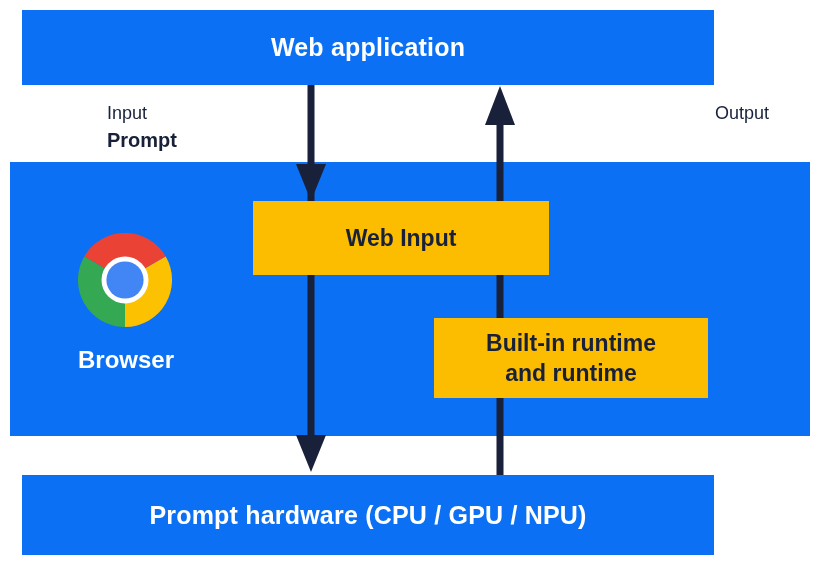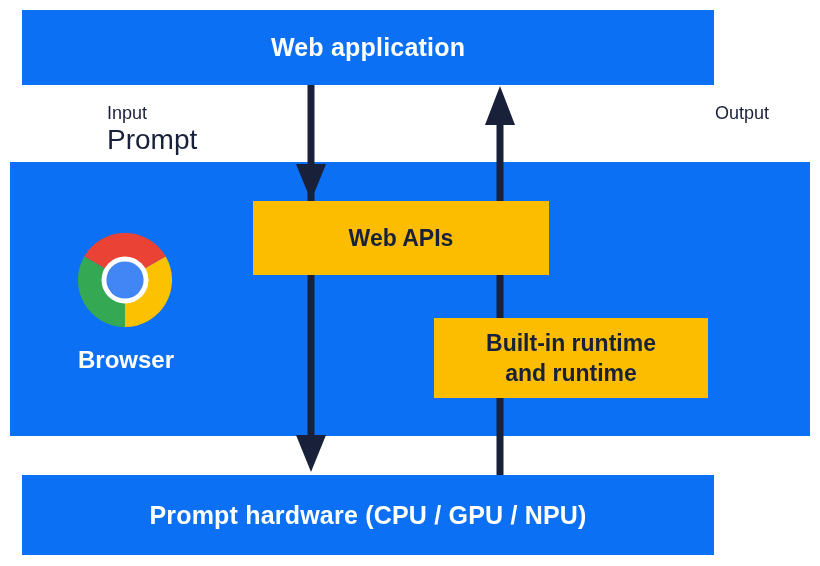--- a/index.html
+++ b/index.html
@@ -24,21 +24,21 @@
   .bar-top { top: 10px; height: 75px; }
   .bar-bottom { top: 475px; height: 80px; }
   .bar-label {
     color: var(--text-on-blue, #ffffff);
     font-size: 25px;
     font-weight: 700;
     letter-spacing: 0.2px;
   }
   .gap-label { position: absolute; top: 101px; color: var(--ink-navy, #182139); }
   .gap-label .caption { font-size: 18px; font-weight: 400; line-height: 25px; }
-  .gap-label .value   { font-size: 28px; font-weight: 400; line-height: 28px; }
+  .gap-label .value   { font-size: 20px; font-weight: 700; line-height: 28px; }
   .gap-label-input  { left: 107px; text-align: left; }
   .gap-label-output { right: 51px; text-align: right; }
 
   .browser-panel {
     position: absolute;
     left: 10px;
     top: 162px;
     width: 800px;
     height: 274px;
     background: var(--primary-blue, #0b70f3);
@@ -123,21 +123,21 @@
         <path d="M48,48 L89.6,24 A48,48 0 0 0 6.4,24 Z" fill="var(--chrome-red, #ea4335)"></path>
         <path d="M48,48 L6.4,24 A48,48 0 0 0 48,96 Z" fill="var(--chrome-green, #34a853)"></path>
         <path d="M48,48 L48,96 A48,48 0 0 0 89.6,24 Z" fill="var(--chrome-yellow, #fcc201)"></path>
         <circle cx="48" cy="48" r="24" fill="var(--chrome-ring, #ffffff)"></circle>
         <circle cx="48" cy="48" r="19" fill="var(--chrome-blue, #4285f4)"></circle>
       </svg>
     </div>
     <div class="browser-label">Browser</div>
 
     <div class="yellow-box box-web-apis">
-      <span>Web APIs</span>
+      <span>Web Input</span>
     </div>
 
     <div class="yellow-box box-built-in">
       <span>Built-in runtime</span>
       <span>and runtime</span>
     </div>
   </div>
 
   <div class="bar bar-bottom">
     <span class="bar-label">Prompt hardware (CPU / GPU / NPU)</span>

